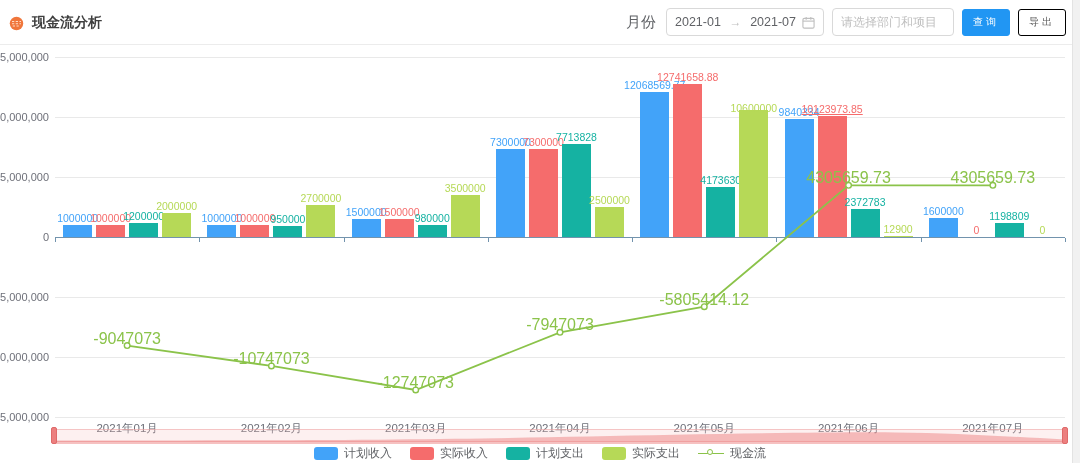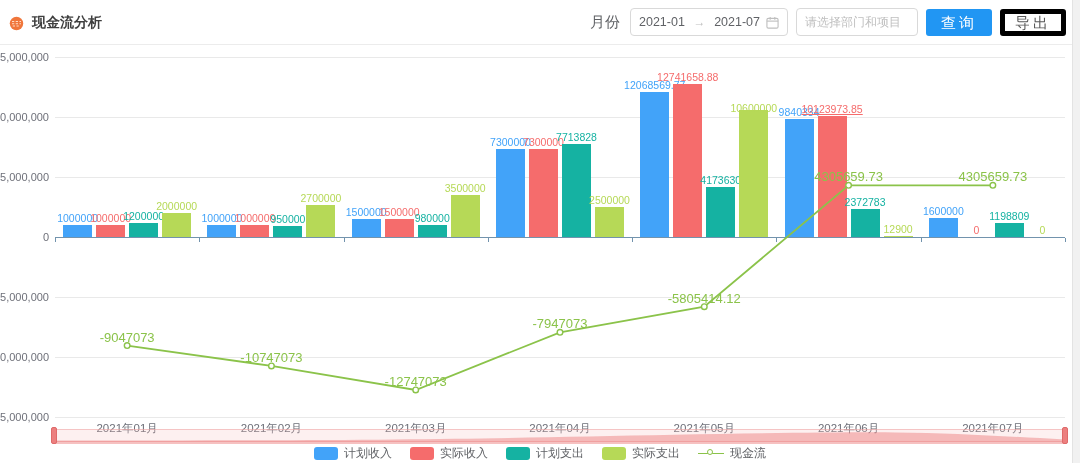--- a/index.html
+++ b/index.html
@@ -16,35 +16,35 @@
   .month-label { font-size:15px; color:#606266; margin-right:2px; }
   .date-range { width:158px; height:28px; border:1px solid #d9d9d9; border-radius:4px; display:flex;
                 align-items:center; padding:0 8px; gap:6px; background:#fff; cursor:pointer; }
   .date-val { font-size:12.5px; color:#606266; }
   .date-arrow { font-size:12px; color:#bfbfbf; flex:1; text-align:center; }
   .cal-icon { width:13px; height:13px; }
   .filter-input { width:122px; height:28px; border:1px solid #d9d9d9; border-radius:4px;
                   font-size:12px; color:#606266; padding:0 8px; outline:none;
                   font-family:"Liberation Sans","DejaVu Sans",sans-serif; }
   .filter-input::placeholder { color:#bfbfbf; }
-  .btn { height:27px; border-radius:3px; font-size:15px; padding:0 10px; letter-spacing:3px;
-         cursor:pointer; border:5px solid #000000; background:#fff; color:#595959;
+  .btn { height:27px; border-radius:3px; font-size:10px; padding:0 10px; letter-spacing:3px;
+         cursor:pointer; border:1px solid #000000; background:#fff; color:#595959;
          font-family:Liberation Sans, sans-serif; }
   .btn-primary { background:#2196f3; border-color:#2196f3; color:#fff; }
 
   
   .chart { position:absolute; top:45px; left:0; width:1080px; height:418px; background:#fff; }
   .gridline { position:absolute; height:1px; background:#e9e9e9; }
   .axis-line { position:absolute; height:1px; background:#7293ad; }
   .x-tick { position:absolute; width:1px; height:4px; background:#7293ad; }
   .y-label { position:absolute; font-size:11px; color:#6e7079; text-align:right; width:70px; }
   .x-label { position:absolute; font-size:11.5px; color:#6e7079; transform:translateX(-50%); white-space:nowrap; }
   .bar { position:absolute; }
   .bar-label { position:absolute; font-size:10.5px; transform:translateX(-50%); white-space:nowrap; }
-  .line-label { position:absolute; font-size:13px; transform:translateX(-50%); white-space:nowrap; }
+  .line-label { position:absolute; font-size:16px; transform:translateX(-50%); white-space:nowrap; }
   .line-svg { position:absolute; left:0; top:0; overflow:visible; }
 
   
   .datazoom { position:absolute; left:55px; top:384px; width:1010px; height:13px;
               background:rgba(247,186,186,0.22); border-top:1px solid rgba(238,160,160,0.55);
               border-bottom:1px solid rgba(238,160,160,0.55); }
   .dz-handle { position:absolute; width:6px; height:17px; top:382px; background:#ec7f7f;
                border:1px solid #df6a6a; border-radius:2px; cursor:ew-resize; }
 
   

